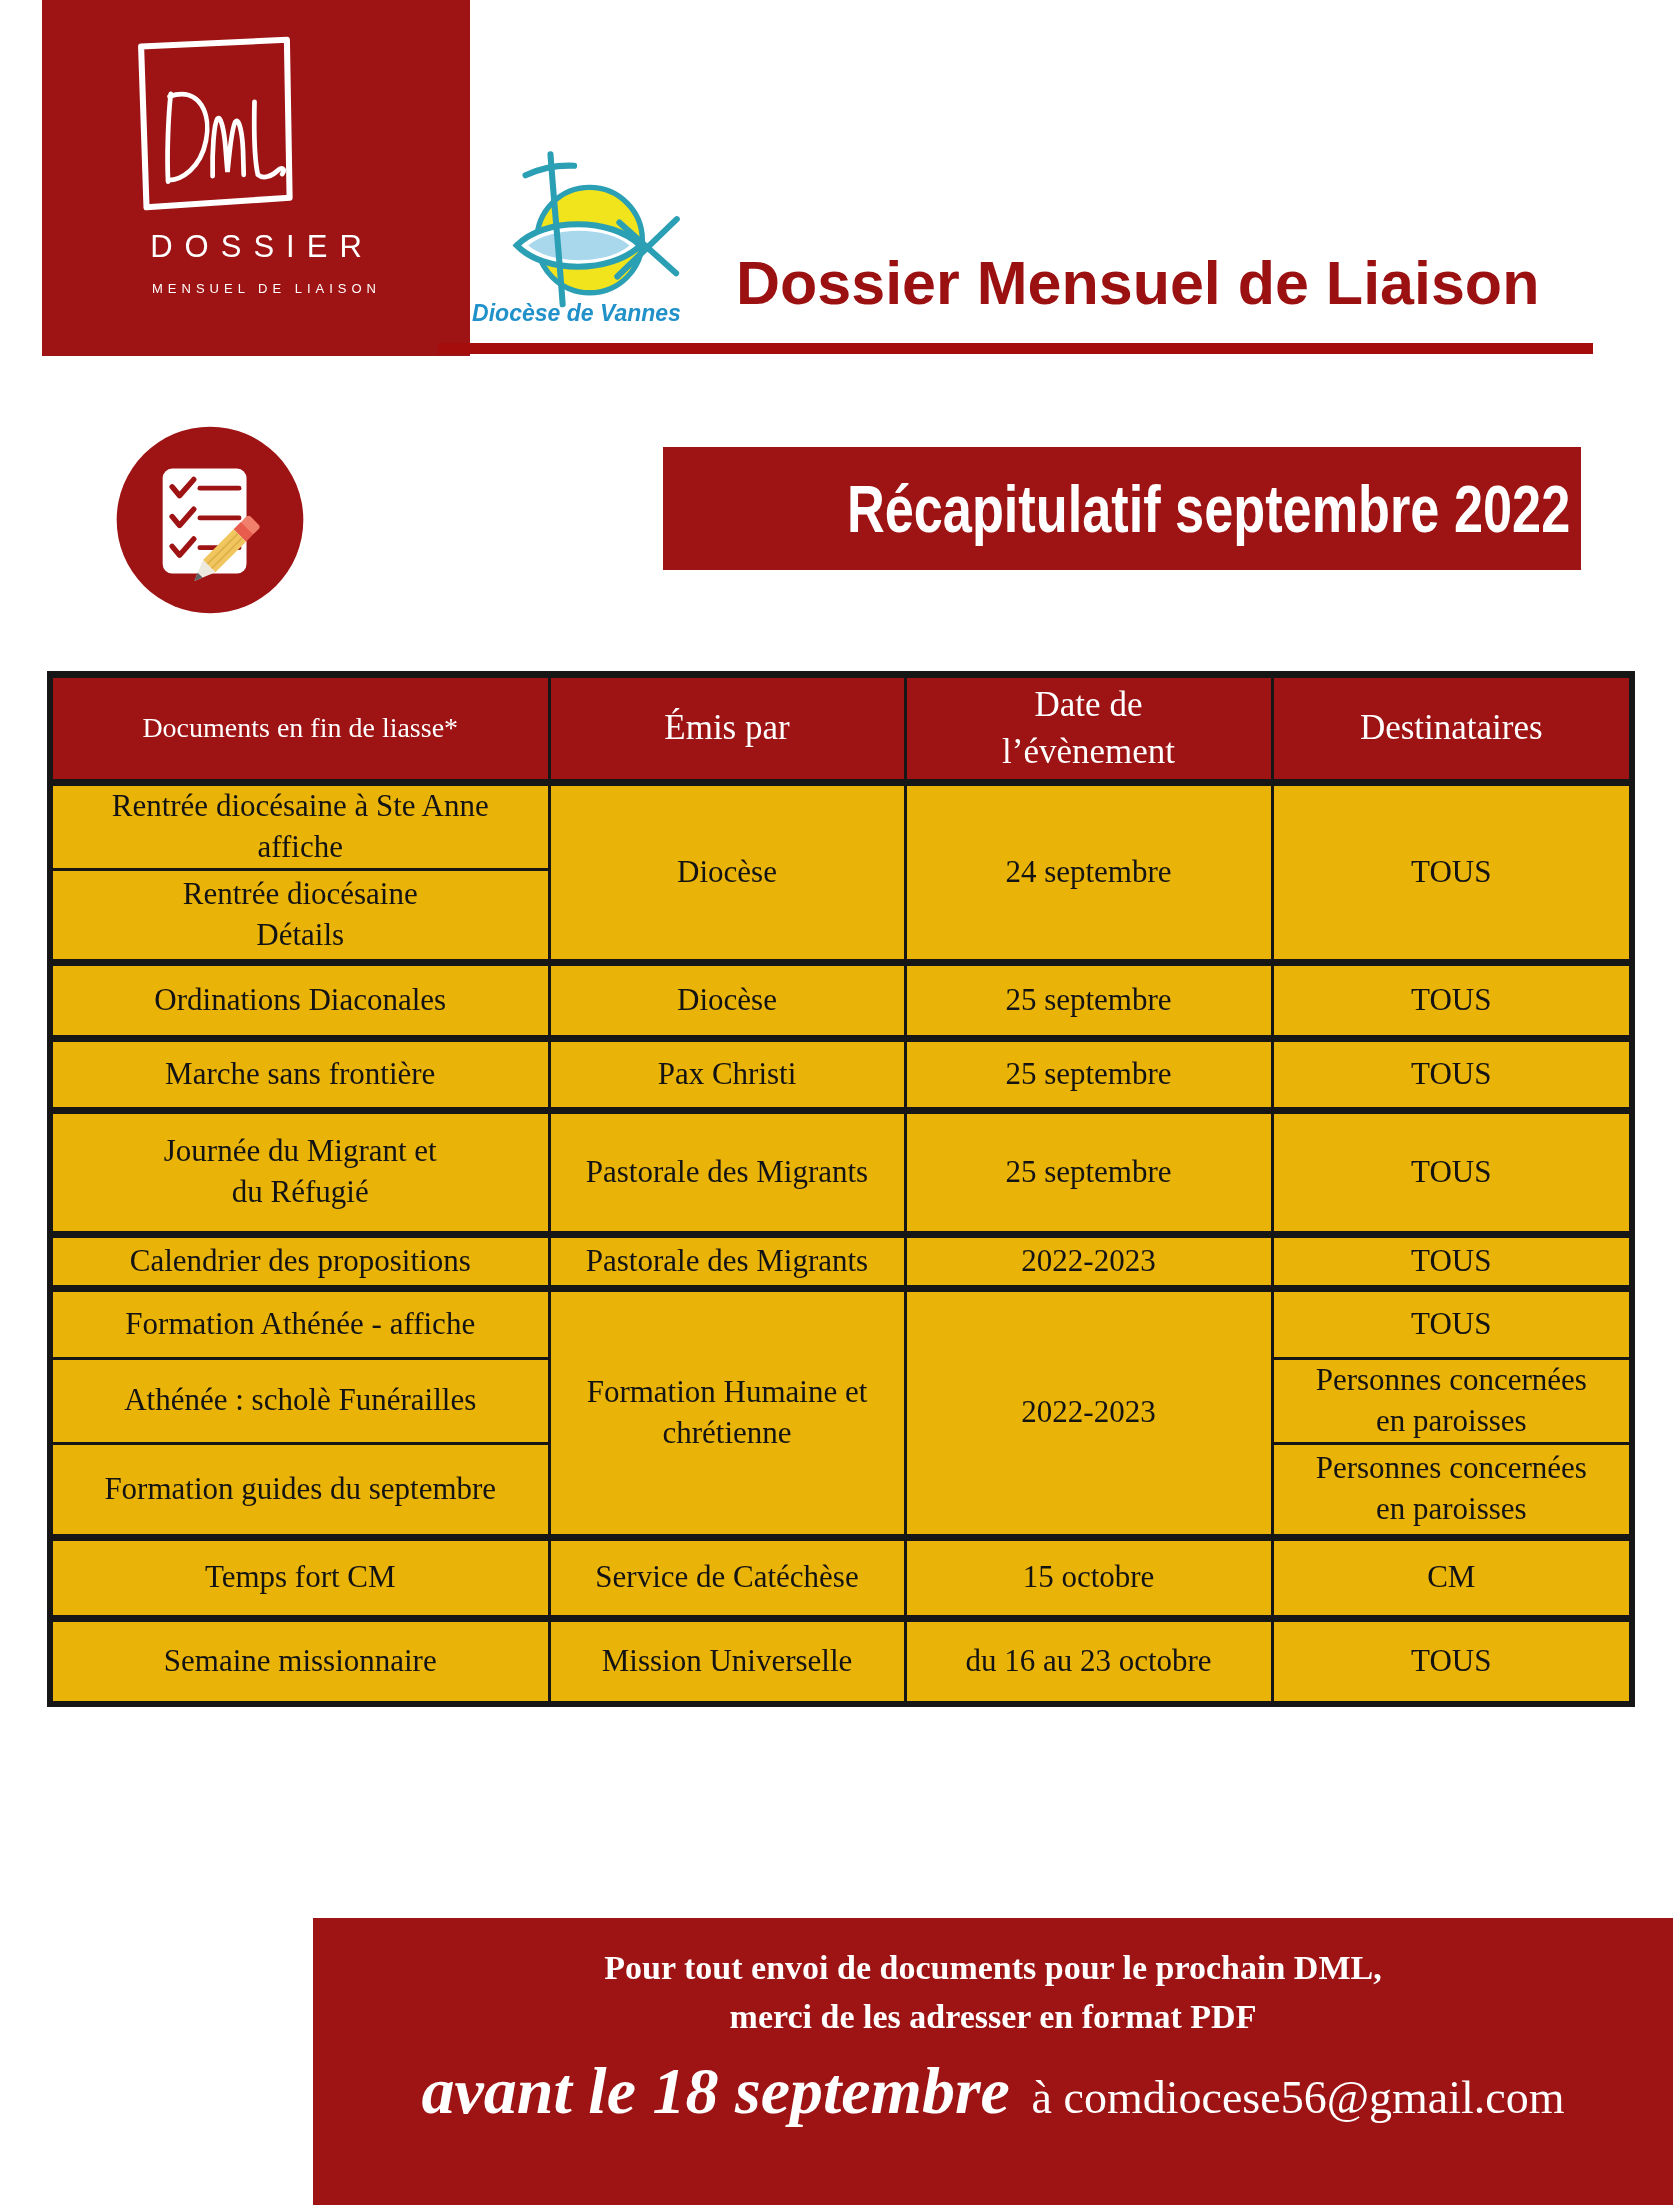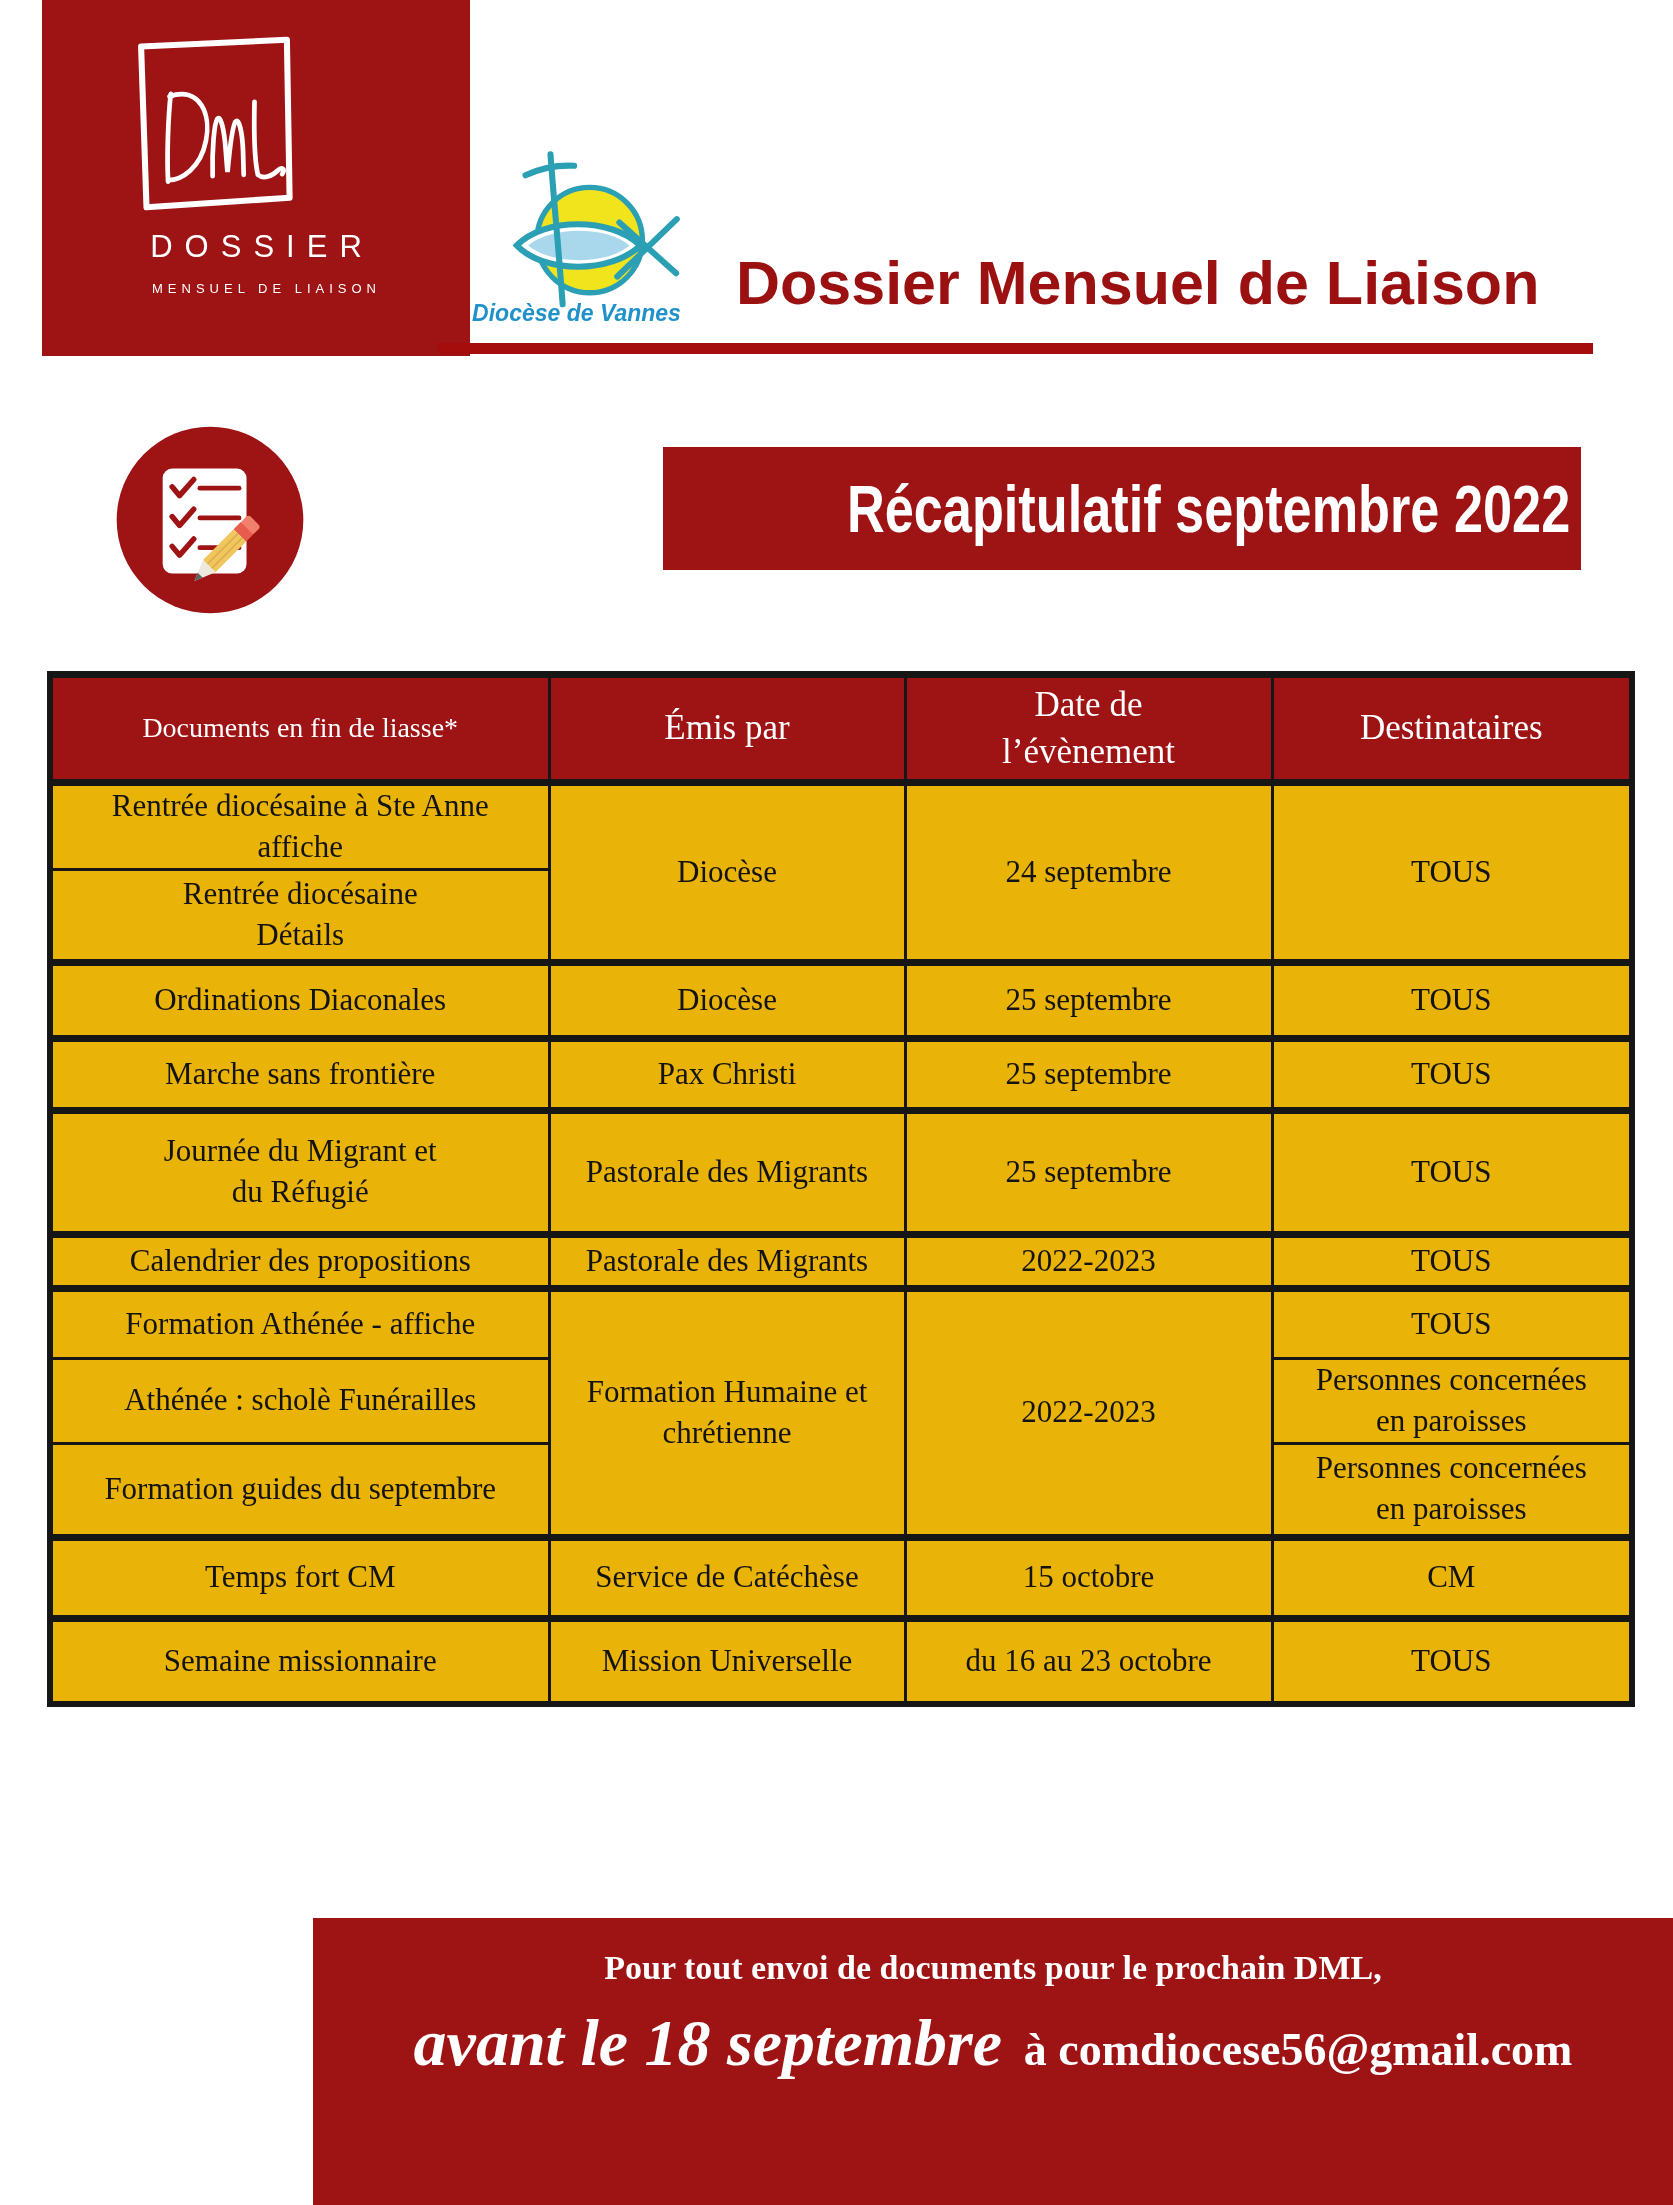--- a/index.html
+++ b/index.html
@@ -52,21 +52,21 @@
   table.recap th.small{font-size:28px;}
   table.recap td{font-size:31px;}
   tr.bt-thick th,tr.bt-thick td{border-top-width:7.4px;}
   
   .footer-banner{position:absolute;left:313px;top:1918px;width:1360px;height:287px;background:var(--red);
     color:#fff;text-align:center;font-family:"Liberation Serif","DejaVu Serif",serif;}
   .footer-line1{margin-top:31px;font-size:34px;font-weight:700;}
   .footer-line2{margin-top:10.8px;font-size:34px;font-weight:700;}
   .footer-line3{margin-top:17.5px;white-space:nowrap;}
   .footer-deadline{font-size:66px;font-weight:700;font-style:italic;}
-  .footer-email{font-size:46px;font-weight:700;margin-left:19px;}
+  .footer-email{font-size:46px;font-weight:400;margin-left:19px;}
 </style>
 </head>
 <body>
 
 <div class="dml-block">
   <svg class="dml-frame-svg" viewBox="0 0 240 260">
     <polygon points="12,16 228,6 232,240 20,254" fill="none" stroke="#ffffff" stroke-width="9" stroke-linejoin="round"></polygon>
     <g fill="none" stroke="#ffffff" stroke-width="7" stroke-linecap="round">
       <path d="M56,86 C52,120 50,180 52,216"></path>
       <path d="M54,90 C100,74 116,118 108,156 C100,196 72,214 52,214"></path>
@@ -198,18 +198,19 @@
     <td>Semaine missionnaire</td>
     <td>Mission Universelle</td>
     <td>du 16 au 23 octobre</td>
     <td>TOUS</td>
   </tr>
 </tbody>
   </table>
 
 <div class="footer-banner">
   <div class="footer-line1">Pour tout envoi de documents pour le prochain DML,</div>
+  <div class="footer-line2">merci de les adresser en format PDF</div>
   <div class="footer-line3">
     <span class="footer-deadline">avant le 18 septembre</span>
     <span class="footer-email">à comdiocese56@gmail.com</span>
   </div>
 </div>
 
 
 </body></html>

